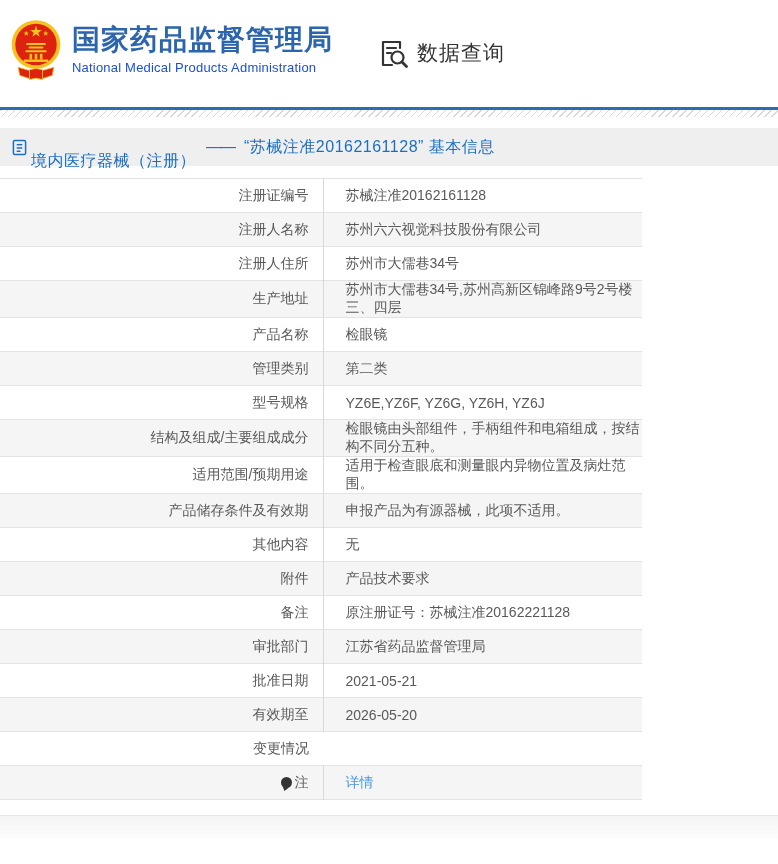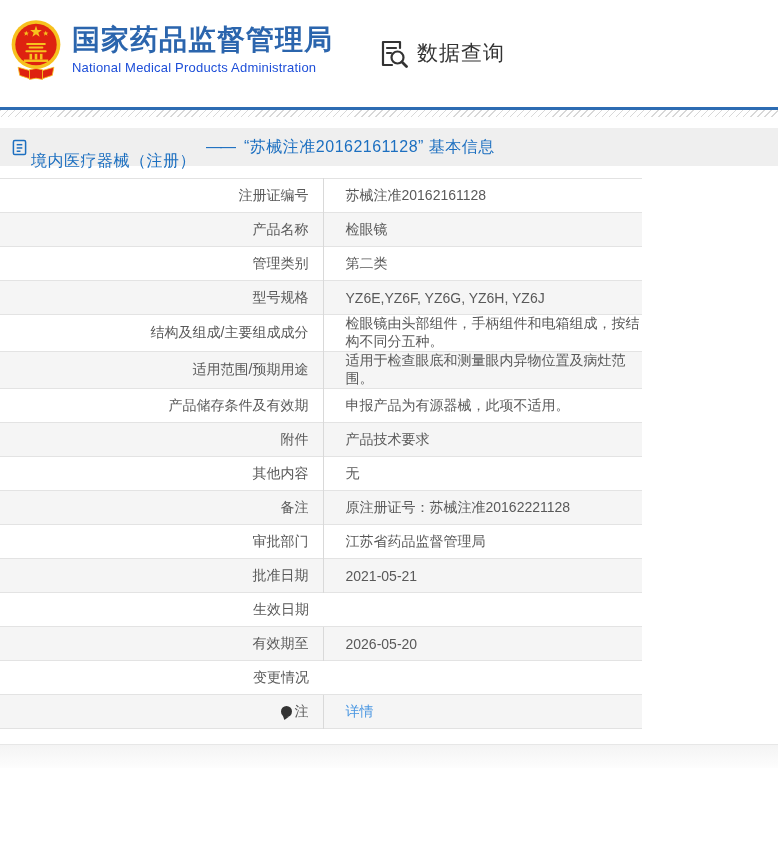--- a/index.html
+++ b/index.html
@@ -133,20 +133,32 @@
 
 <div class="gap-before-table"></div>
 
 <table class="info-table">
   <tbody id="table-body">
       <tr>
         <td class="cell-label">注册证编号</td>
         <td class="cell-value has-divider">苏械注准20162161128</td>
       </tr>
       <tr>
+        <td class="cell-label">注册人名称</td>
+        <td class="cell-value has-divider">苏州六六视觉科技股份有限公司</td>
+      </tr>
+      <tr>
+        <td class="cell-label">注册人住所</td>
+        <td class="cell-value has-divider">苏州市大儒巷34号</td>
+      </tr>
+      <tr>
+        <td class="cell-label">生产地址</td>
+        <td class="cell-value has-divider">苏州市大儒巷34号,苏州高新区锦峰路9号2号楼三、四层</td>
+      </tr>
+      <tr>
         <td class="cell-label">产品名称</td>
         <td class="cell-value has-divider">检眼镜</td>
       </tr>
       <tr>
         <td class="cell-label">管理类别</td>
         <td class="cell-value has-divider">第二类</td>
       </tr>
       <tr>
         <td class="cell-label">型号规格</td>
         <td class="cell-value has-divider">YZ6E,YZ6F, YZ6G, YZ6H, YZ6J</td>
@@ -157,44 +169,40 @@
       </tr>
       <tr>
         <td class="cell-label">适用范围/预期用途</td>
         <td class="cell-value has-divider">适用于检查眼底和测量眼内异物位置及病灶范围。</td>
       </tr>
       <tr>
         <td class="cell-label">产品储存条件及有效期</td>
         <td class="cell-value has-divider">申报产品为有源器械，此项不适用。</td>
       </tr>
       <tr>
+        <td class="cell-label">其他内容</td>
+        <td class="cell-value has-divider">无</td>
+      </tr>
+      <tr>
         <td class="cell-label">附件</td>
         <td class="cell-value has-divider">产品技术要求</td>
       </tr>
       <tr>
-        <td class="cell-label">其他内容</td>
-        <td class="cell-value has-divider">无</td>
-      </tr>
-      <tr>
         <td class="cell-label">备注</td>
         <td class="cell-value has-divider">原注册证号：苏械注准20162221128</td>
       </tr>
       <tr>
         <td class="cell-label">审批部门</td>
         <td class="cell-value has-divider">江苏省药品监督管理局</td>
       </tr>
       <tr>
         <td class="cell-label">批准日期</td>
         <td class="cell-value has-divider">2021-05-21</td>
       </tr>
       <tr>
-        <td class="cell-label">生效日期</td>
-        <td class="cell-value"></td>
-      </tr>
-      <tr>
         <td class="cell-label">有效期至</td>
         <td class="cell-value has-divider">2026-05-20</td>
       </tr>
       <tr>
         <td class="cell-label">变更情况</td>
         <td class="cell-value"></td>
       </tr>
       <tr>
         <td class="cell-label"><span class="note-icon"></span>注</td>
         <td class="cell-value has-divider"><a href="#">详情</a></td>

